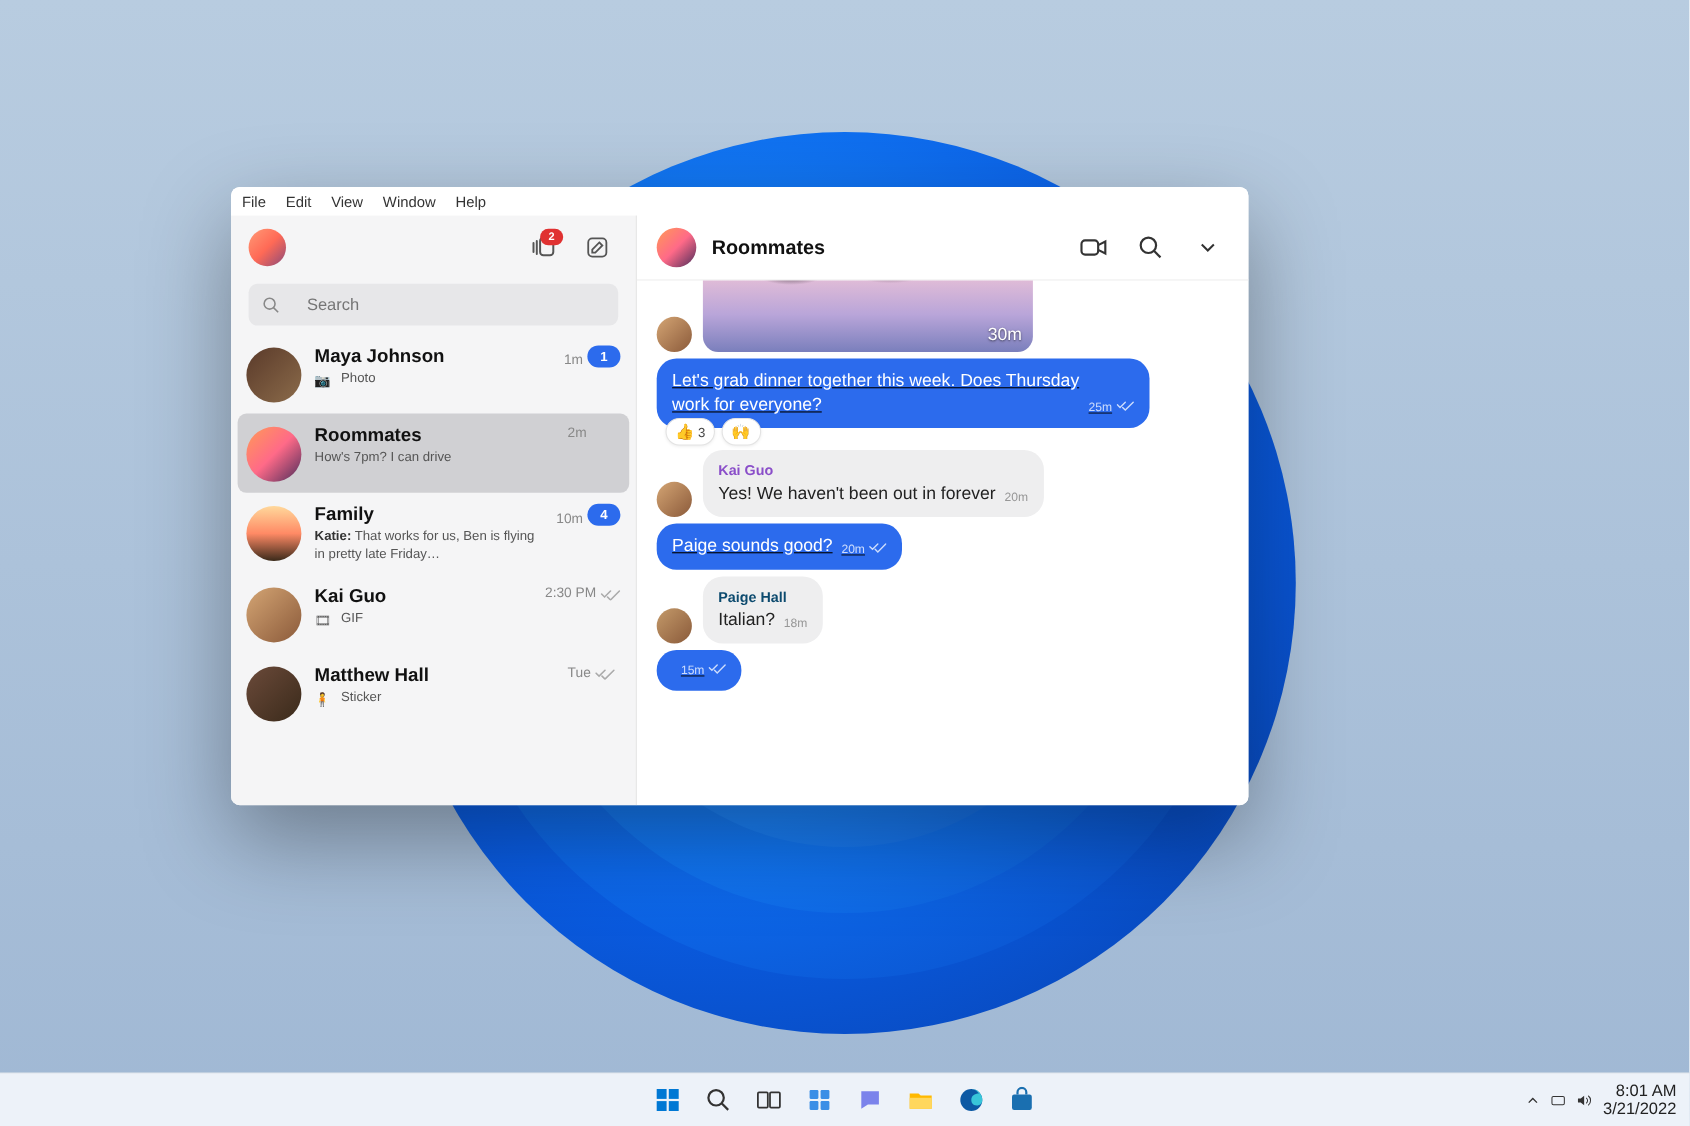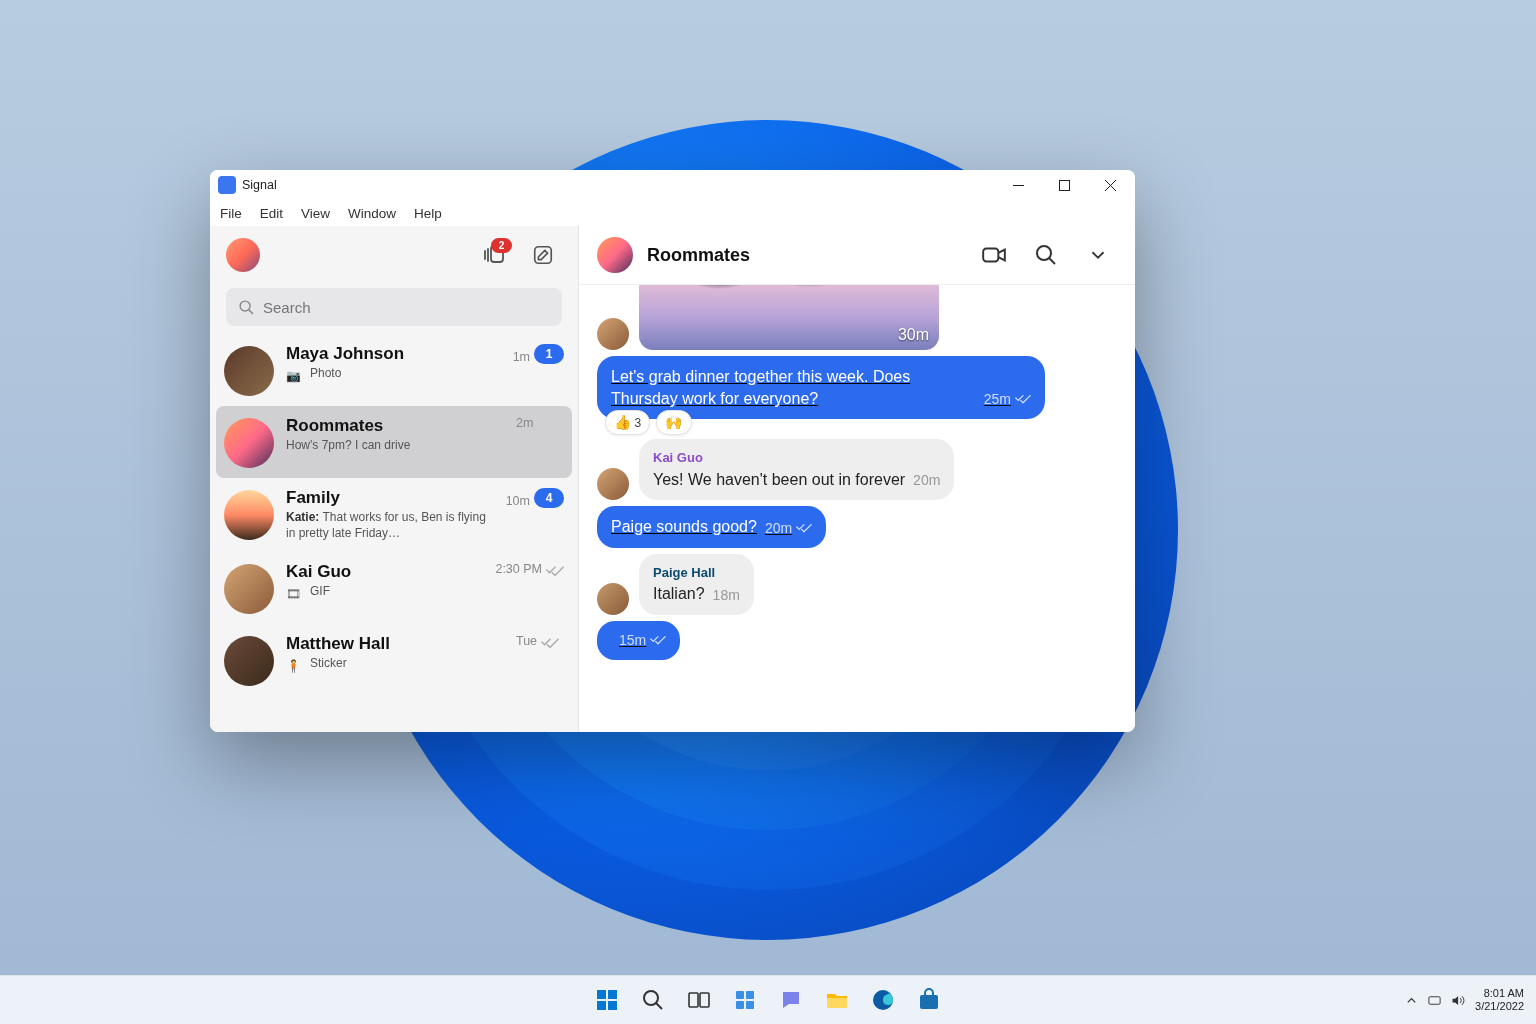--- a/index.html
+++ b/index.html
@@ -22,21 +22,21 @@
 .menubar span{cursor:default;}
 
 .body{flex:1;display:flex;min-height:0;}
 .sidebar{width:368px;background:#f5f5f6;display:flex;flex-direction:column;border-right:1px solid #e5e5e5;}
 .side-top{height:58px;display:flex;align-items:center;padding:0 16px;gap:10px;}
 .avatar{border-radius:50%;background:#ccc;flex-shrink:0;}
 .av-lg{width:34px;height:34px;}
 .side-top .spacer{flex:1;}
 .iconbtn{width:38px;height:38px;display:flex;align-items:center;justify-content:center;color:#555;position:relative;}
 .badge{position:absolute;top:2px;right:2px;min-width:15px;height:15px;border-radius:8px;background:#e03131;color:#fff;font-size:10px;font-weight:600;display:flex;align-items:center;justify-content:center;padding:0 3px;}
-.searchbox{margin:4px 16px 8px;height:38px;background:#e7e7e9;border-radius:8px;display:flex;align-items:center;padding:0 12px;gap:6px;color:#777;}
+.searchbox{margin:4px 16px 8px;height:38px;background:#e7e7e9;border-radius:8px;display:flex;align-items:center;padding:0 12px;gap:22px;color:#777;}
 .searchbox input{border:0;background:transparent;outline:0;flex:1;font-size:15px;color:#555;}
 .convlist{flex:1;overflow:hidden;}
 .conv{display:flex;padding:10px 14px;gap:12px;align-items:flex-start;}
 .conv.sel{background:#d0d0d3;border-radius:8px;margin:0 6px;padding:10px 8px;}
 .conv .avatar{width:50px;height:50px;margin-top:2px;}
 .conv .mid{flex:1;min-width:0;}
 .conv .name{font-size:17px;font-weight:600;color:#111;line-height:1.2;}
 .conv .preview{font-size:12px;color:#555;line-height:1.3;margin-top:2px;display:-webkit-box;-webkit-line-clamp:2;-webkit-box-orient:vertical;overflow:hidden;}
 .conv .preview b{color:#333;font-weight:600;}
 .conv .right{display:flex;flex-direction:row;align-items:flex-end;gap:4px;min-width:48px;}
@@ -53,21 +53,21 @@
 .messages{flex:1;overflow:hidden;padding:0 18px 8px;position:relative;}
 
 .msgrow{display:flex;margin:6px 0;align-items:flex-end;gap:10px;}
 .msgrow.in{justify-content:flex-start;}
 .msgrow.out{justify-content:flex-start;text-decoration:underline;}
 .msgrow .avatar{width:32px;height:32px;}
 .bubble{max-width:420px;border-radius:18px;padding:10px 14px;font-size:16px;line-height:1.35;position:relative;}
 .bubble.out{background:#2c6bed;color:#fff;}
 .bubble.in{background:#eeeeef;color:#222;}
 .sender{font-size:13px;font-weight:600;margin-bottom:2px;}
-.meta{font-size:14px;opacity:.85;margin-left:8px;white-space:nowrap;}
+.meta{font-size:11px;opacity:.85;margin-left:8px;white-space:nowrap;}
 .bubble.out .meta{color:#e8f0ff;}
 .bubble.in .meta{color:#888;}
 .line{display:flex;align-items:flex-end;flex-wrap:wrap;}
 .line .text{flex:1;min-width:0;}
 .check{display:inline-flex;align-items:center;margin-left:4px;}
 .check svg{width:16px;height:12px;}
 
 .imgmsg{width:300px;height:85px;border-radius:14px;background:linear-gradient(180deg,#f7c9d6 0%,#b9a5d9 60%,#7a7fbc 100%);position:relative;overflow:hidden;color:#fff;}
 .imgmsg .palm{position:absolute;top:-10px;left:30px;width:200px;height:60px;background:radial-gradient(ellipse 50px 20px at 50px 20px,#1a1a1a 0%,transparent 70%),radial-gradient(ellipse 60px 25px at 140px 15px,#1a1a1a 0%,transparent 70%);}
 .imgmsg .time{position:absolute;right:10px;bottom:6px;font-size:16px;text-shadow:0 1px 2px rgba(0,0,0,.6);}
@@ -81,61 +81,41 @@
 .av-family{background:linear-gradient(180deg,#ffd89b,#ff8a65 50%,#3a2a1a 100%);}
 .av-kai{background:linear-gradient(135deg,#d4a574,#8b5a3a);}
 .av-matthew{background:linear-gradient(135deg,#6b4a3a,#3a2a1a);}
 .av-paige{background:linear-gradient(135deg,#c49a6a,#8a5a3a);}
 .av-me{background:linear-gradient(135deg,#ff9a76,#ff6a56 50%,#8a4a7a 100%);}
 
 .taskbar{position:absolute;left:0;right:0;bottom:0;height:48px;background:rgba(243,246,252,.92);backdrop-filter:blur(10px);border-top:1px solid rgba(0,0,0,.06);display:flex;align-items:center;}
 .tb-center{position:absolute;left:50%;transform:translateX(-50%);display:flex;gap:6px;align-items:center;}
 .tb-item{width:40px;height:40px;display:flex;align-items:center;justify-content:center;border-radius:4px;}
 .tb-item svg{width:24px;height:24px;}
-.tb-right{margin-left:auto;display:flex;align-items:center;gap:10px;padding-right:12px;font-size:11px;color:#222;}
+.tb-right{margin-left:auto;display:flex;align-items:center;gap:10px;padding-right:12px;font-size:15px;color:#222;}
 .tb-clock{text-align:right;line-height:1.15;}
 .tb-tray{display:flex;gap:8px;align-items:center;}
 .tb-tray svg{width:15px;height:15px;color:#333;}
 
 .sender.kai{color:#8a4ec9;}
 .sender.paige{color:#0c4a6e;}
 .emoji{display:inline-block;width:18px;height:18px;vertical-align:-3px;margin-right:6px;}
 </style>
 </head>
 <body>
 
 <div class="desktop">
   <div class="bloom">
     <div class="b1"></div>
       <div class="b2"></div>
       <div class="b3"></div>
       <div class="b4"></div>
   </div>
 
   <div class="window">
-    <div class="titlebar">
-      <div class="app-icon"></div>
-      <div class="title">Signal</div>
-      <div class="spacer"></div>
-      <div class="winbtn">
-          <svg viewBox="0 0 11 11">
-            <path d="M0 5.5h11" stroke="currentColor" stroke-width="1"></path>
-          </svg>
-        </div>
-      <div class="winbtn">
-          <svg viewBox="0 0 11 11">
-            <rect x=".5" y=".5" width="10" height="10" fill="none" stroke="currentColor"></rect>
-          </svg>
-        </div>
-      <div class="winbtn">
-          <svg viewBox="0 0 11 11">
-            <path d="M0 0l11 11M11 0L0 11" stroke="currentColor"></path>
-          </svg>
-        </div>
-    </div>
     <div class="menubar">
       <span>File</span>
       <span>Edit</span>
       <span>View</span>
       <span>Window</span>
       <span>Help</span>
     </div>
 
     <div class="body">
       <div class="sidebar">

